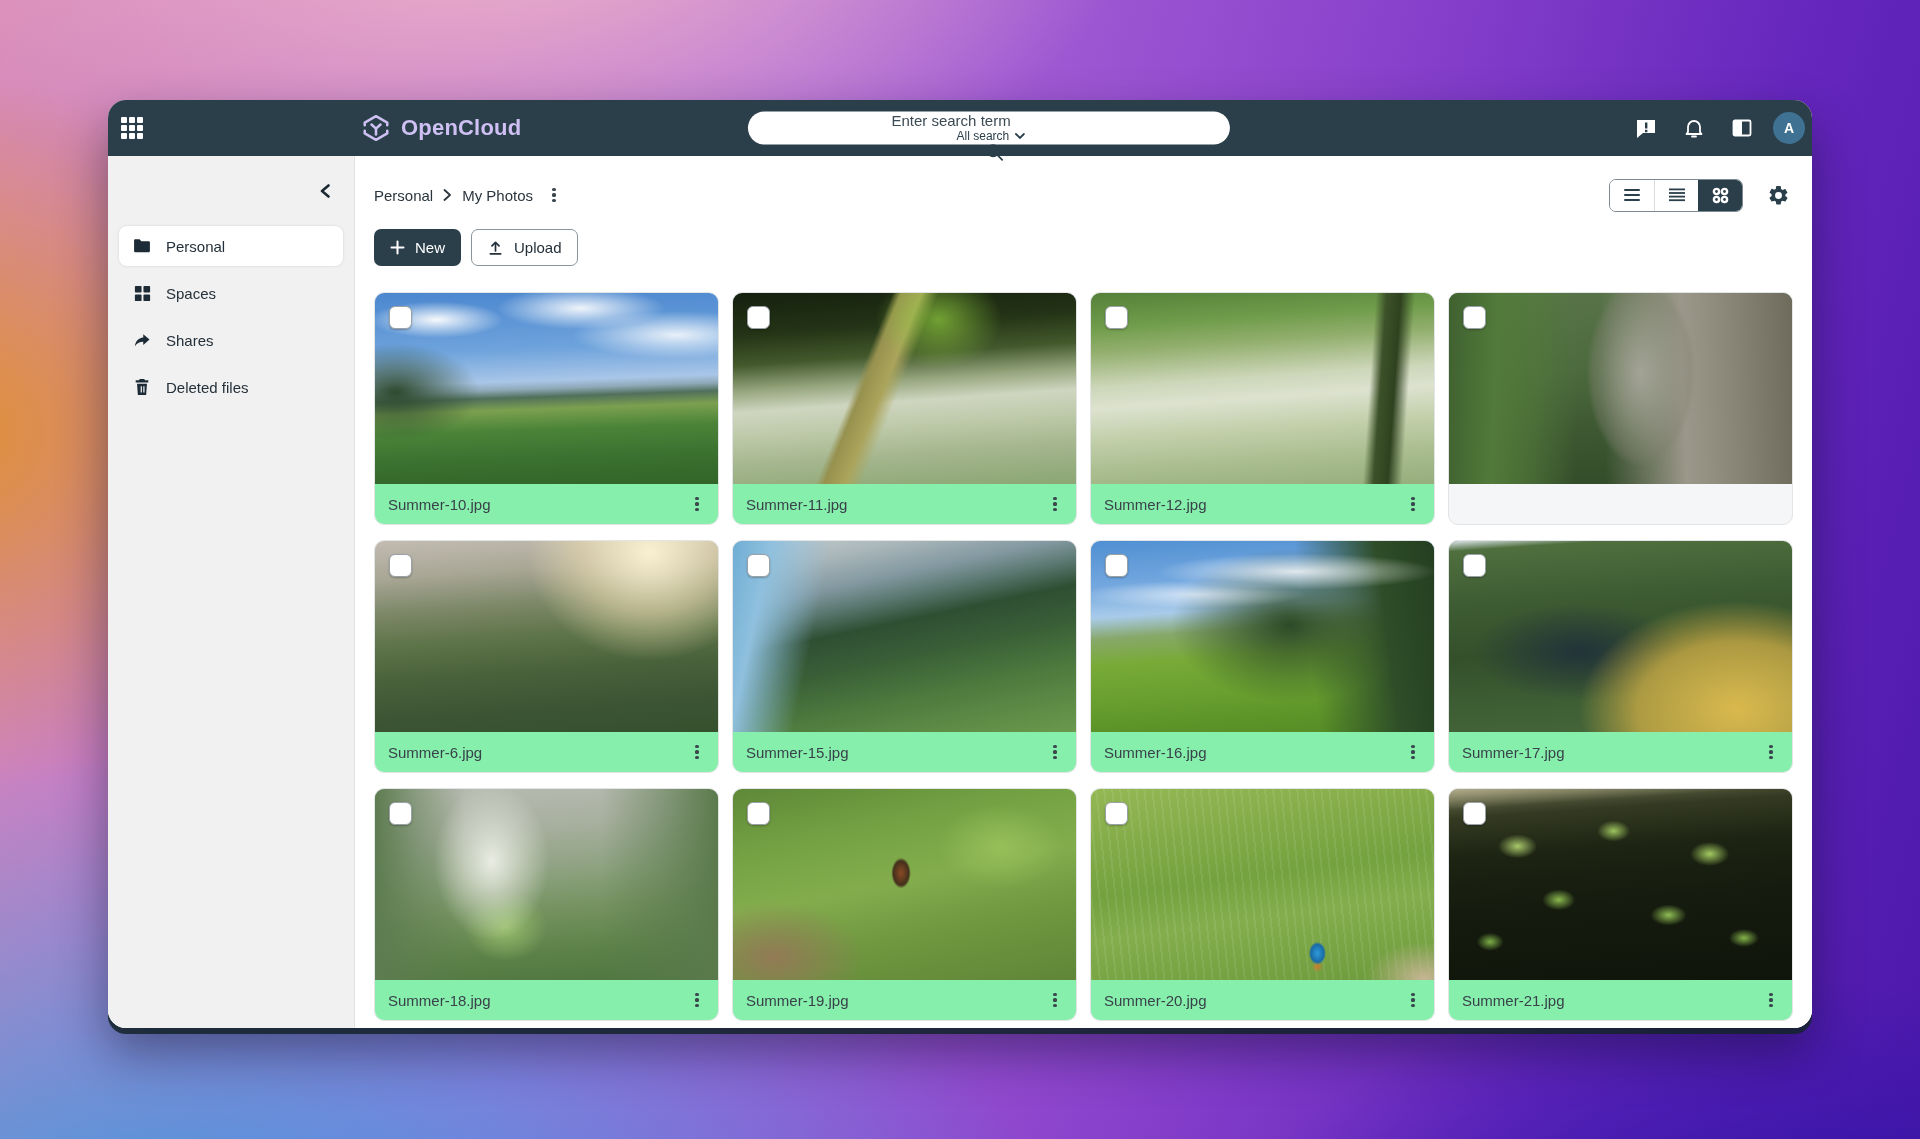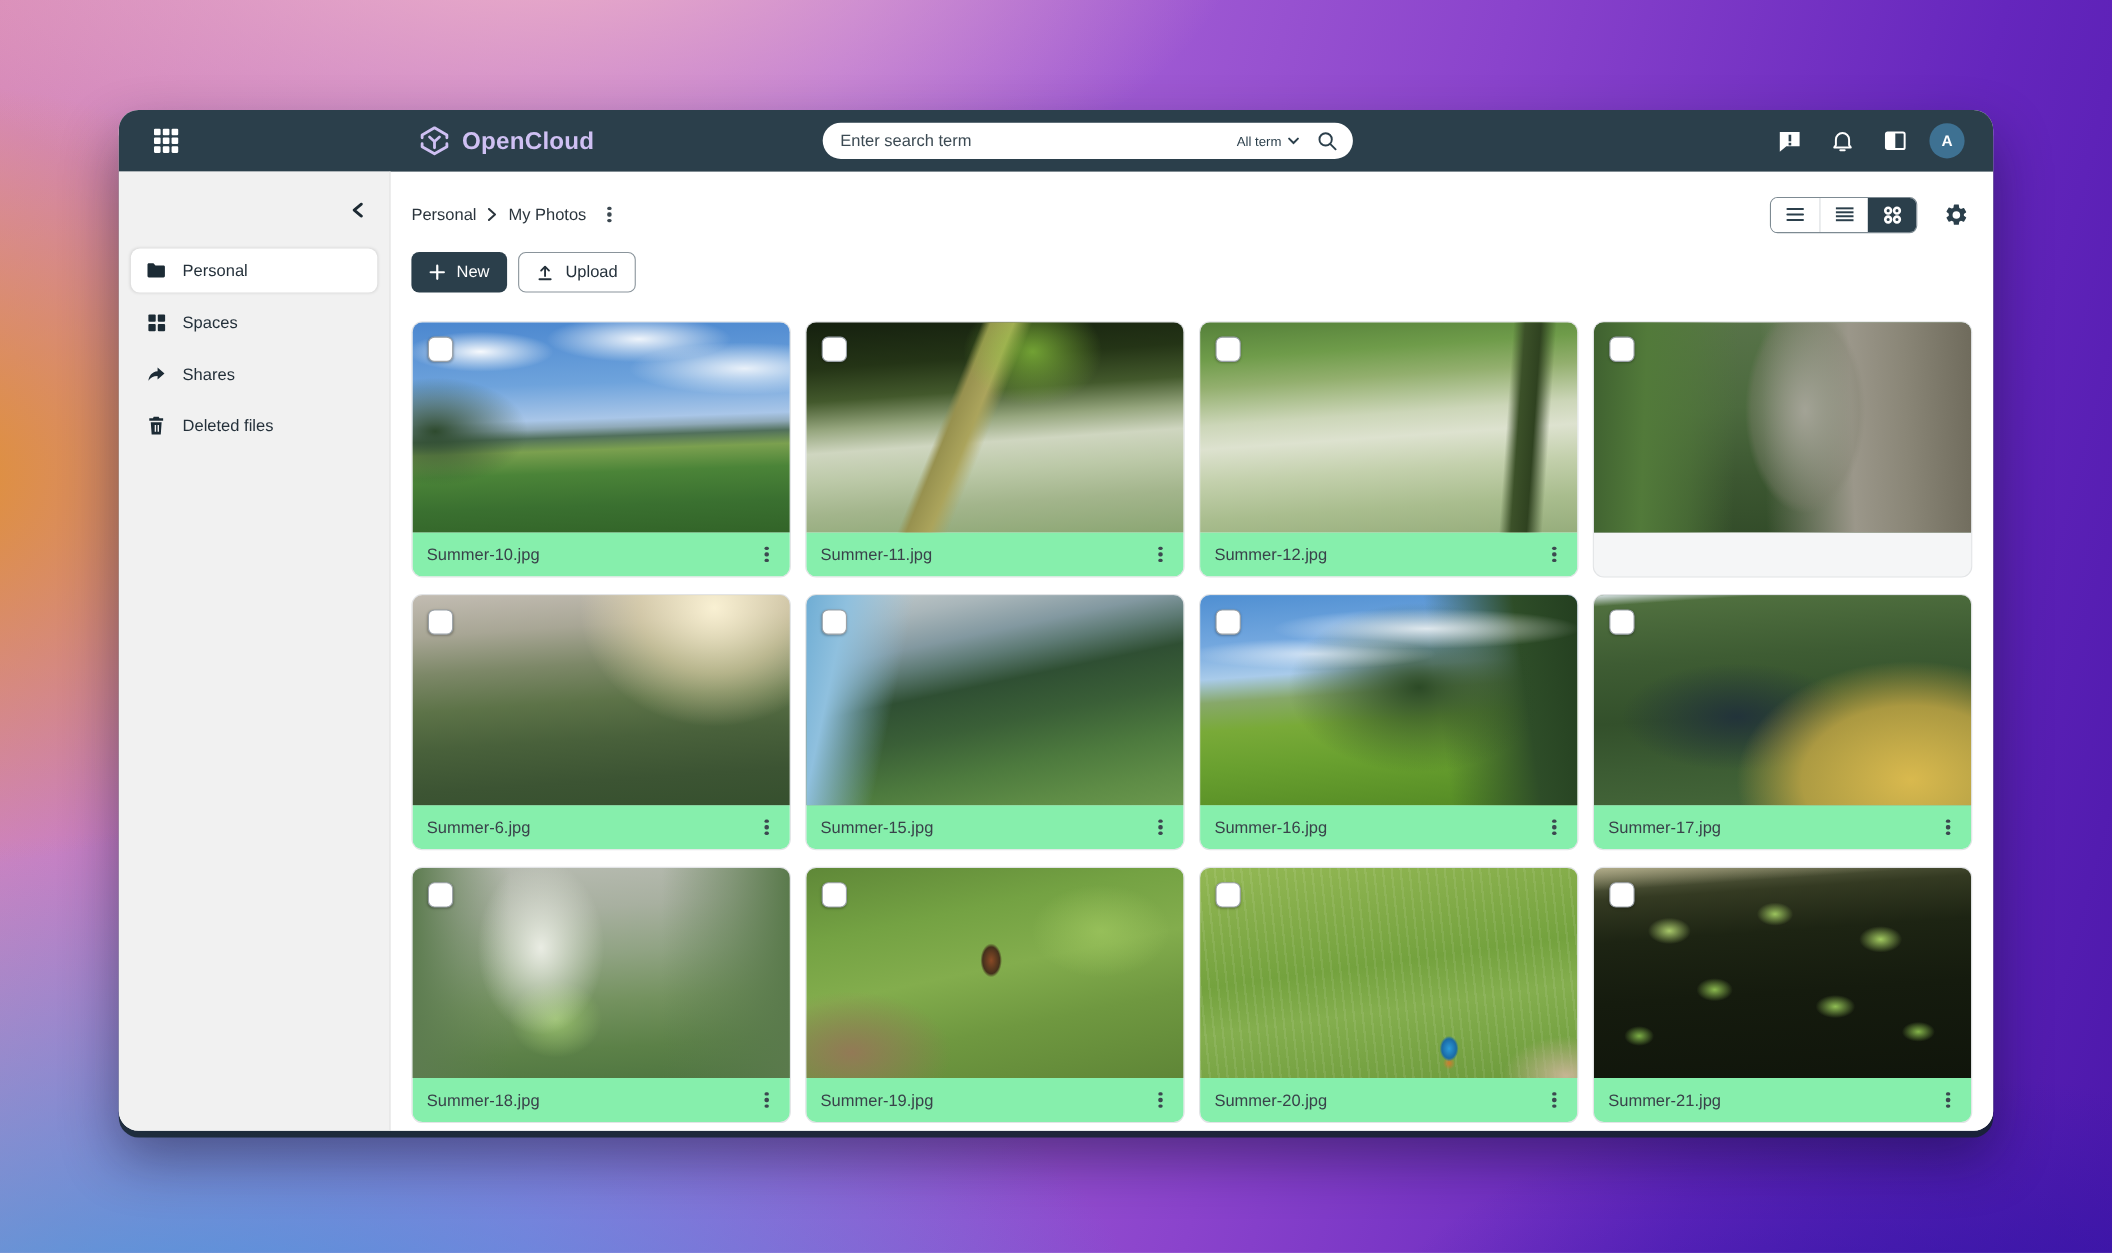--- a/index.html
+++ b/index.html
@@ -14,28 +14,28 @@
   }
 
   .window {
     position:absolute; left:108px; top:100px; width:1704px; height:928px;
     border-radius:18px; overflow:hidden; background:#fff;
     box-shadow: 0 6px 0 rgba(20,35,44,.85), 0 24px 50px rgba(10,10,40,.45);
     display:flex; flex-direction:column;
   }
 
   
-  .topbar { height:56px; flex:0 0 56px; background:#2b3f4b; display:flex; align-items:center; padding:0 26px; position:relative; }
+  .topbar { height:56px; flex:0 0 56px; background:#2b3f4b; display:flex; align-items:center; padding:0 7px; position:relative; }
   .appgrid-btn { width:34px; height:34px; border:none; background:transparent; cursor:pointer; display:flex; align-items:center; justify-content:center; }
   .logo { display:flex; align-items:center; gap:10px; margin-left:212px; }
   .logo-text { color:#cfc0f3; font-size:22px; font-weight:bold; letter-spacing:.2px; }
   .searchbar {
     position:absolute; left:50%; top:50%; transform:translate(-44%,-50%);
     width:482px; height:33px; background:#fff; border-radius:17px;
-    display:flex; align-items:center; padding:0 12px 0 16px;
+    display:flex; align-items:center; padding:0 12px 0 16px;flex-direction:column;
   }
   .searchbar input { flex:1; border:none; outline:none; font-size:15px; color:#2b3f4b; background:transparent; font-family:"Liberation Sans", sans-serif; }
   .searchbar input::placeholder { color:#3c4a53; opacity:1; }
   .search-filter { display:flex; align-items:center; gap:6px; border:none; background:transparent; cursor:pointer; font-size:12px; color:#2b3f4b; padding:0 8px; }
   .search-go { border:none; background:transparent; cursor:pointer; display:flex; align-items:center; padding:0 2px 0 8px; }
   .topbar-right { margin-left:auto; display:flex; align-items:center; gap:14px; }
   .tb-icon-btn { width:34px; height:34px; border:none; background:transparent; cursor:pointer; display:flex; align-items:center; justify-content:center; }
   .avatar { width:32px; height:32px; border-radius:50%; background:#3e7192; color:#fff; font-size:14px; font-weight:bold; display:flex; align-items:center; justify-content:center; border:none; cursor:pointer; }
 
   
@@ -109,21 +109,21 @@
           <path d="M9.8 10.8 L14 14.6 L18.2 10.8"></path>
           <path d="M14 14.6 V20"></path>
         </svg>
       </span>
       <span class="logo-text">OpenCloud</span>
     </div>
 
     <div class="searchbar">
       <input type="text" placeholder="Enter search term" style="">
       <button class="search-filter">
-        <span>All term</span>
+        <span>All search</span>
         <span>
           <svg width="10" height="7" viewBox="0 0 10 7">
               <path d="M1 1.5 L5 5.5 L9 1.5" fill="none" stroke="#2b3f4b" stroke-width="1.8" stroke-linecap="round"></path>
             </svg>
         </span>
       </button>
       <button class="search-go">
         <span>
           <svg width="19" height="19" viewBox="0 0 22 22" fill="none" stroke="#2b3f4b" stroke-width="2">
               <circle cx="9.5" cy="9.5" r="6.5"></circle>

